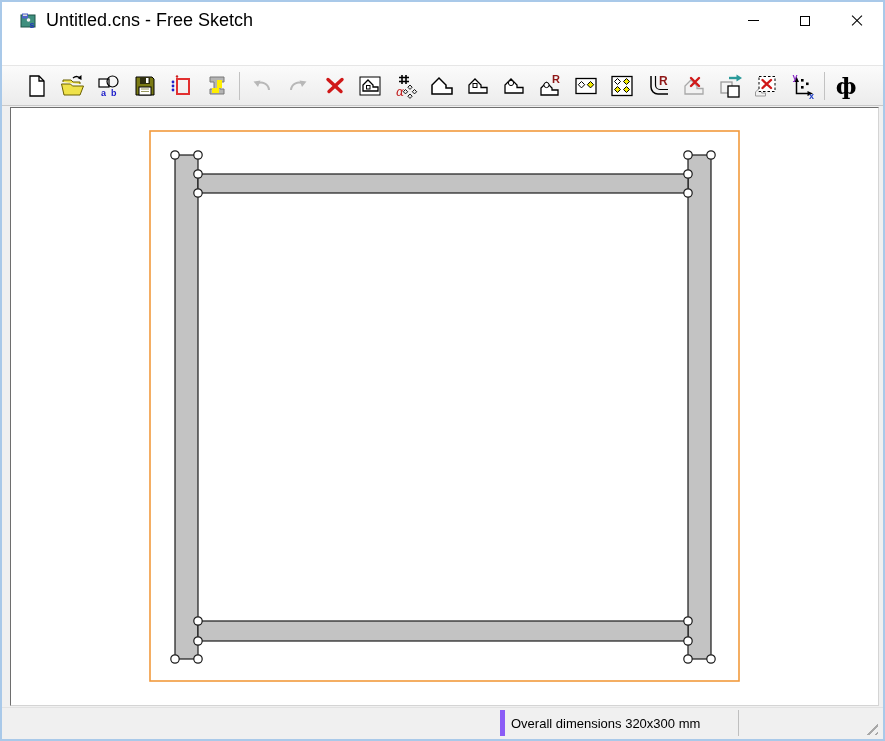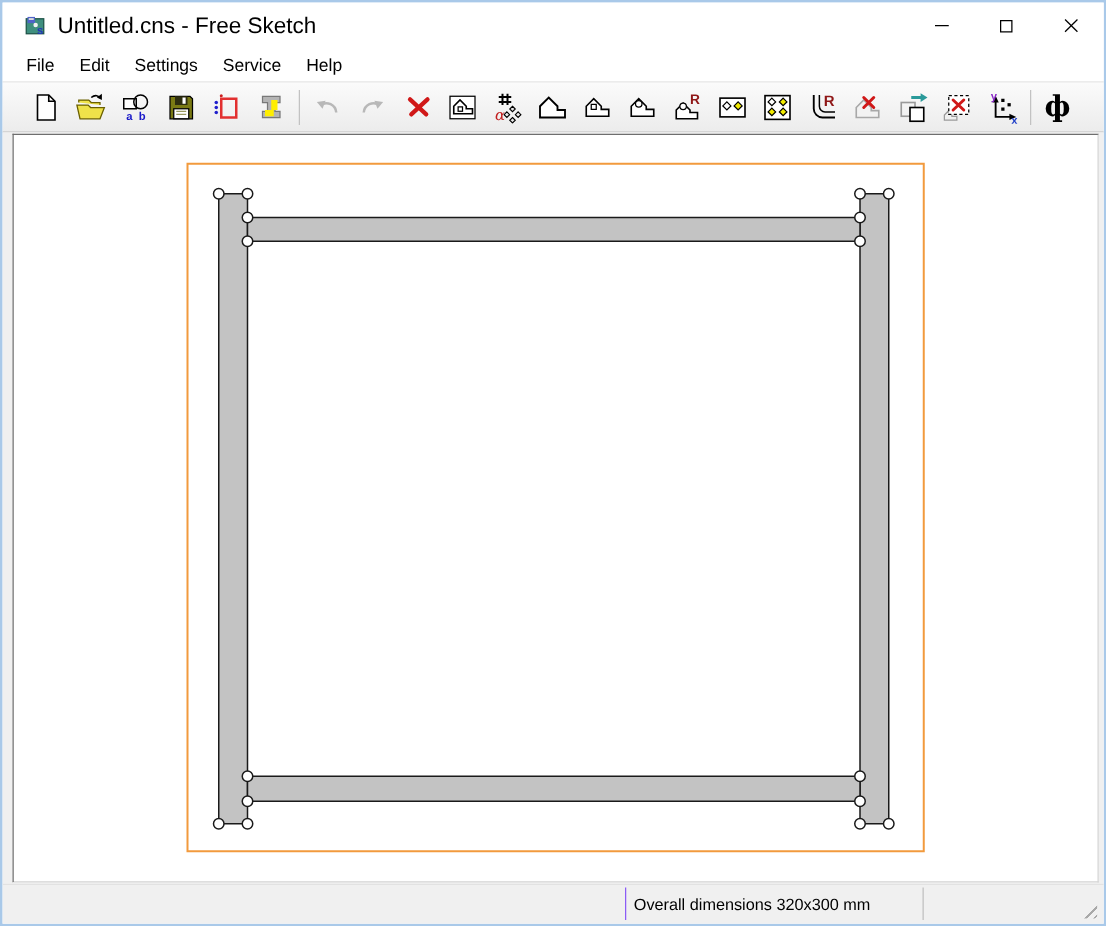--- a/index.html
+++ b/index.html
@@ -65,21 +65,21 @@
   }
   .canvas svg{ display:block; }
 
   
   .statusbar{
     position:absolute; left:0; right:0; top:705px; bottom:0;
     background:#f0f0f0; border-top:1px solid #e2e2e2;
   }
   .sb-panel-text{
     position:absolute; left:498px; top:2px; bottom:3px; width:239px;
-    border-left:1px solid #8b5cf6; border-right:1px solid #bfbfbf;
+    border-left:5px solid #8b5cf6; border-right:1px solid #bfbfbf;
     display:flex; align-items:center; padding-left:6px;
     font-size:13px; color:#000; background:#f0f0f0; white-space:nowrap;
   }
   .sb-panel-right{
     position:absolute; left:740px; top:2px; bottom:3px; right:4px;
   }
   .sb-grip{
     position:absolute; right:1px; bottom:1px; width:14px; height:14px;
     background:
       linear-gradient(135deg, transparent 50%, transparent 0) ,
@@ -107,27 +107,20 @@
         </div>
       <div class="win-btn">
           <div class="glyph-max"></div>
         </div>
       <div class="win-btn">
           <div class="glyph-close"></div>
         </div>
     </div>
   </div>
 
-  <div class="menubar">
-    <div class="menu-item">File</div>
-    <div class="menu-item">Edit</div>
-    <div class="menu-item">Settings</div>
-    <div class="menu-item">Service</div>
-    <div class="menu-item">Help</div>
-  </div>
 
   <div class="toolbar">
 
     <div class="tbtn" title="new-file">
       <svg width="26" height="26" viewBox="0 0 26 26">
         <path d="M6 3h9l5 5v15H6z" fill="#fff" stroke="#000" stroke-width="1.3"></path>
         <path d="M15 3v5h5" fill="none" stroke="#000" stroke-width="1.3"></path>
       </svg>
     </div>
 

